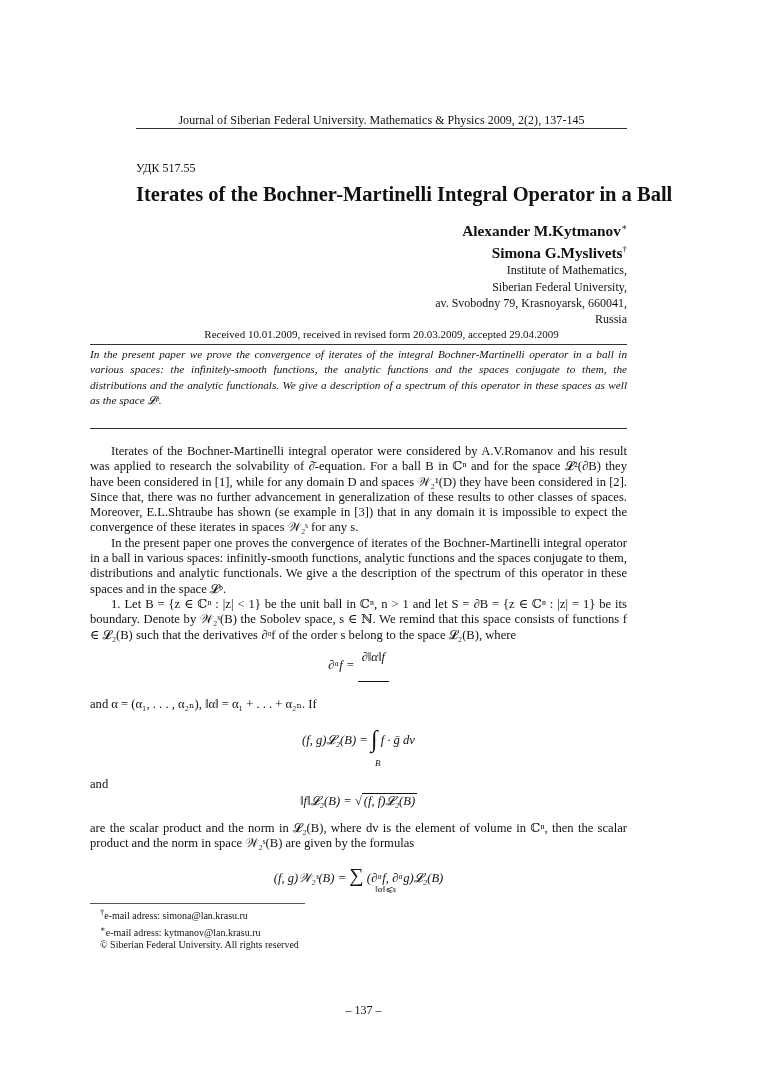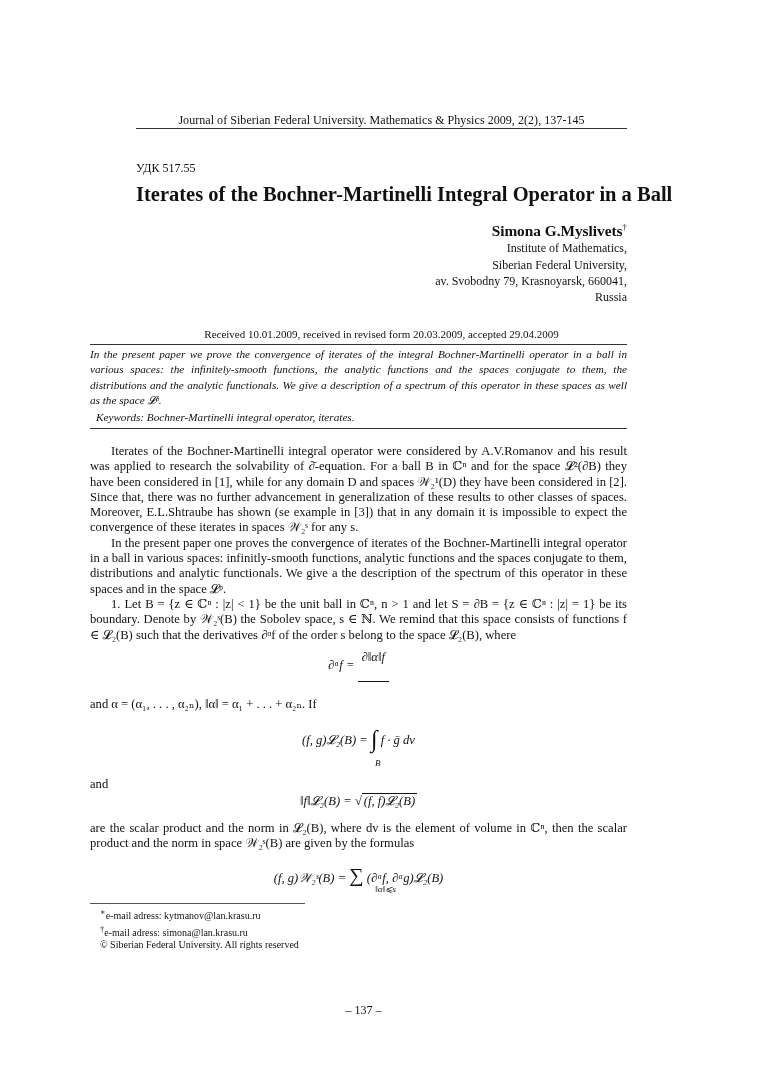--- a/index.html
+++ b/index.html
@@ -70,31 +70,31 @@
 
 <div class="page serif">
 
   <div class="running-head">Journal of Siberian Federal University. Mathematics &amp; Physics 2009, 2(2), 137-145</div>
   <div class="head-rule"></div>
 
   <div class="udk">УДК 517.55</div>
   <div class="title">Iterates of the Bochner-Martinelli Integral Operator in a Ball</div>
 
   <div class="authors">
+    <div class="author"><span>Alexander M.Kytmanov</span><sup>∗</sup></div>
     <div class="author"><span>Simona G.Myslivets</span><sup>†</sup></div>
     <div class="affil">Institute of Mathematics,</div>
     <div class="affil">Siberian Federal University,</div>
     <div class="affil">av. Svobodny 79, Krasnoyarsk, 660041,</div>
     <div class="affil country">Russia</div>
   </div>
 
   <div class="received">Received 10.01.2009, received in revised form 20.03.2009, accepted 29.04.2009</div>
   <div class="rule" style="top:344px"></div>
   <div class="abstract">In the present paper we prove the convergence of iterates of the integral Bochner-Martinelli operator in a ball in various spaces: the infinitely-smooth functions, the analytic functions and the spaces conjugate to them, the distributions and the analytic functionals. We give a description of a spectrum of this operator in these spaces as well as the space 𝓛ᵖ.</div>
-  <div class="keywords">Keywords: Bochner-Martinelli integral operator, iterates.</div>
   <div class="rule" style="top:428px"></div>
 
   <div class="body-text" style="top:444px">
     <p>Iterates of the Bochner-Martinelli integral operator were considered by A.V.Romanov and his result was applied to research the solvability of ∂̄-equation. For a ball B in ℂⁿ and for the space 𝓛²(∂B) they have been considered in [1], while for any domain D and spaces 𝒲₂¹(D) they have been considered in [2]. Since that, there was no further advancement in generalization of these results to other classes of spaces. Moreover, E.L.Shtraube has shown (se example in [3]) that in any domain it is impossible to expect the convergence of these iterates in spaces 𝒲₂ˢ for any s.</p>
     <p>In the present paper one proves the convergence of iterates of the Bochner-Martinelli integral operator in a ball in various spaces: infinitly-smooth functions, analytic functions and the spaces conjugate to them, distributions and analytic functionals. We give a the description of the spectrum of this operator in these spaces and in the space 𝓛ᵖ.</p>
     <p>1. Let B = {z ∈ ℂⁿ :  |z| &lt; 1} be the unit ball in ℂⁿ, n &gt; 1 and let S = ∂B = {z ∈ ℂⁿ : |z| = 1} be its boundary. Denote by 𝒲₂ˢ(B) the Sobolev space, s ∈ ℕ. We remind that this space consists of functions f ∈ 𝓛₂(B) such that the derivatives ∂ᵅf of the order s belong to the space 𝓛₂(B), where</p>
   </div>
 
   <div class="eq" style="top:650px">
     <span>∂ᵅf =</span>
@@ -133,19 +133,19 @@
     <span>(f, g)𝒲₂ˢ(B) =</span>
     <span style="position:relative; display:inline-block;">
       <span style="font-size:20px; font-style:normal;">∑</span>
       <span class="int-under" style="left:-6px; top:20px; white-space:nowrap;padding-left:32px;">‖α‖⩽s</span>
     </span>
     <span>(∂ᵅf, ∂ᵅg)𝓛₂(B)</span>
   </div>
 
   <div class="fn-rule"></div>
   <div class="footnotes">
+    <div><sup>†</sup><span>e-mail adress: simona@lan.krasu.ru</span></div>
     <div><sup>∗</sup><span>e-mail adress: kytmanov@lan.krasu.ru</span></div>
-    <div><sup>†</sup><span>e-mail adress: simona@lan.krasu.ru</span></div>
     <div><span>©</span><span> Siberian Federal University. All rights reserved</span></div>
   </div>
 
   <div class="folio">– 137 –</div>
 </div>
 
 </body></html>

